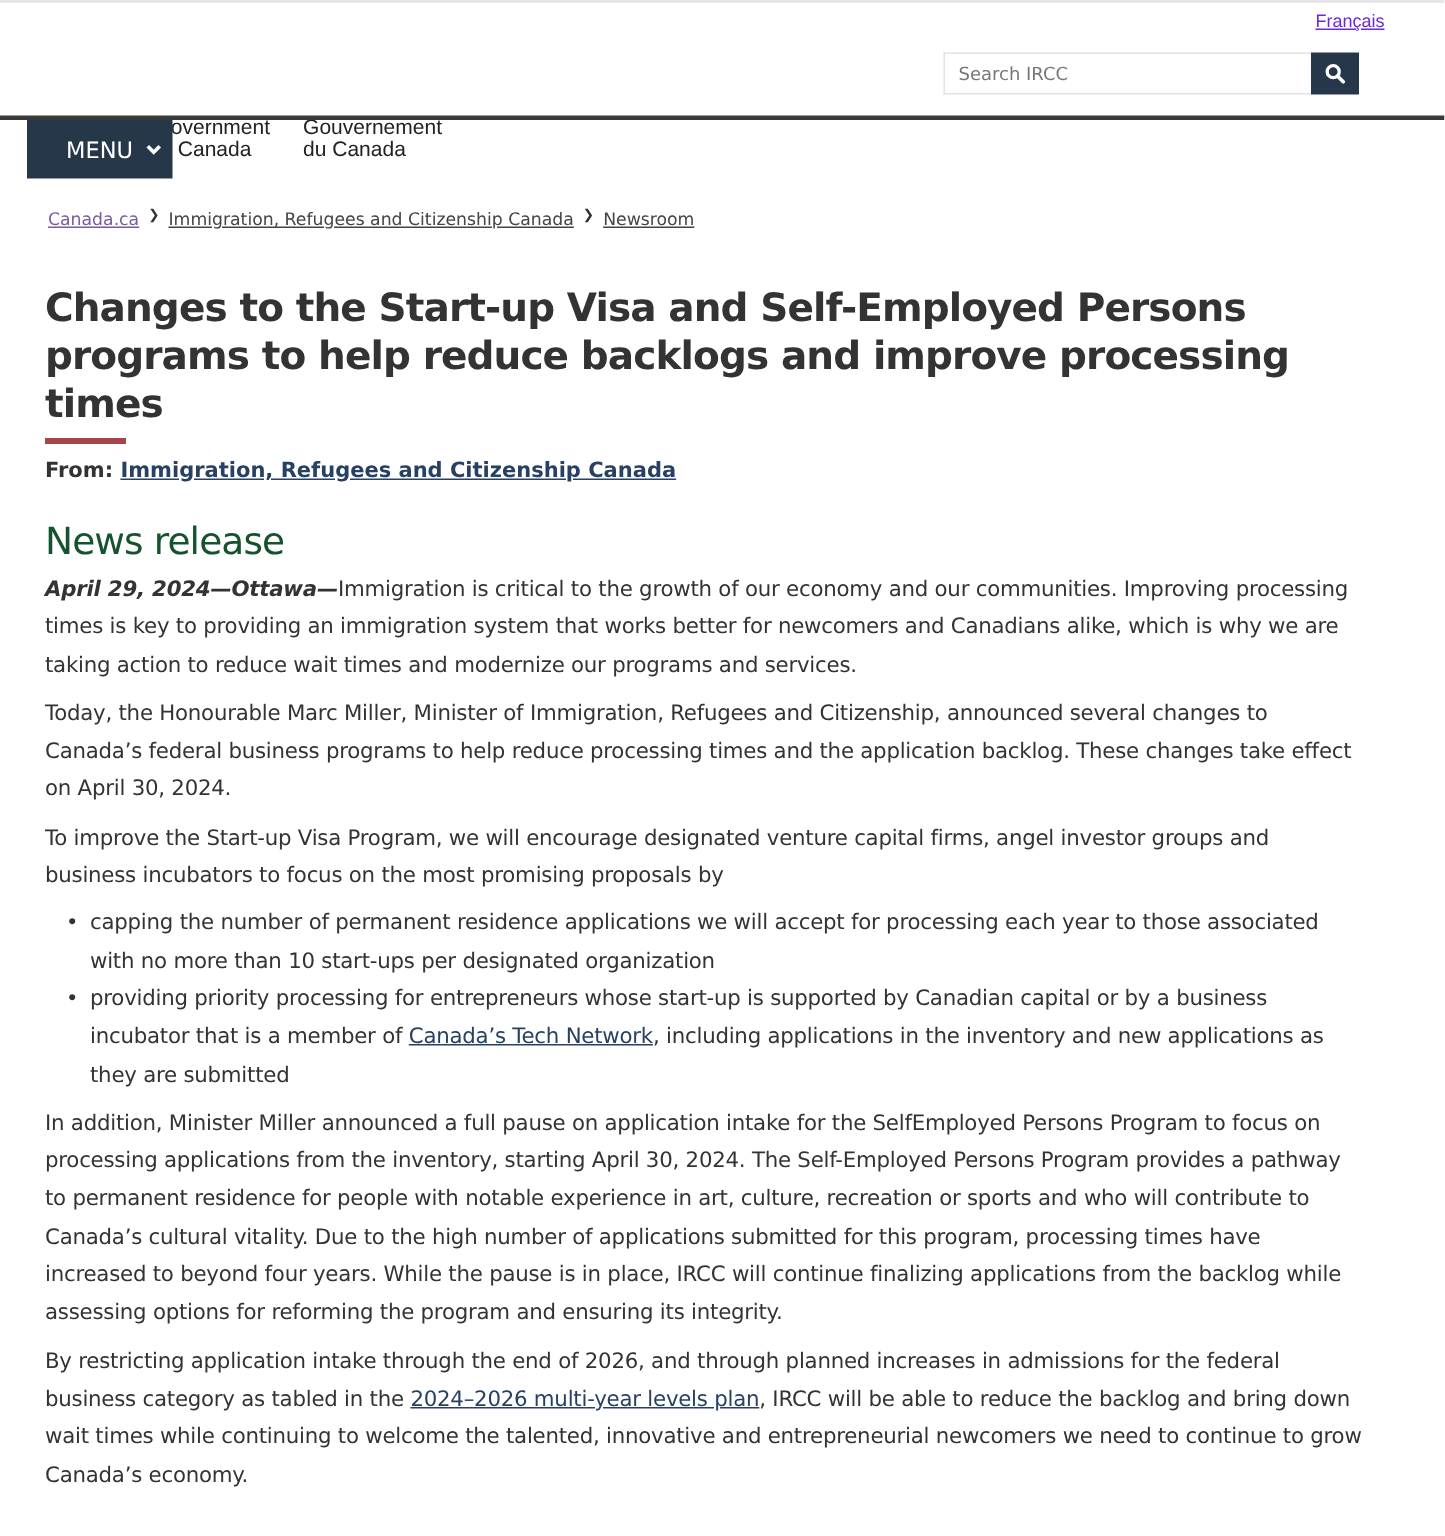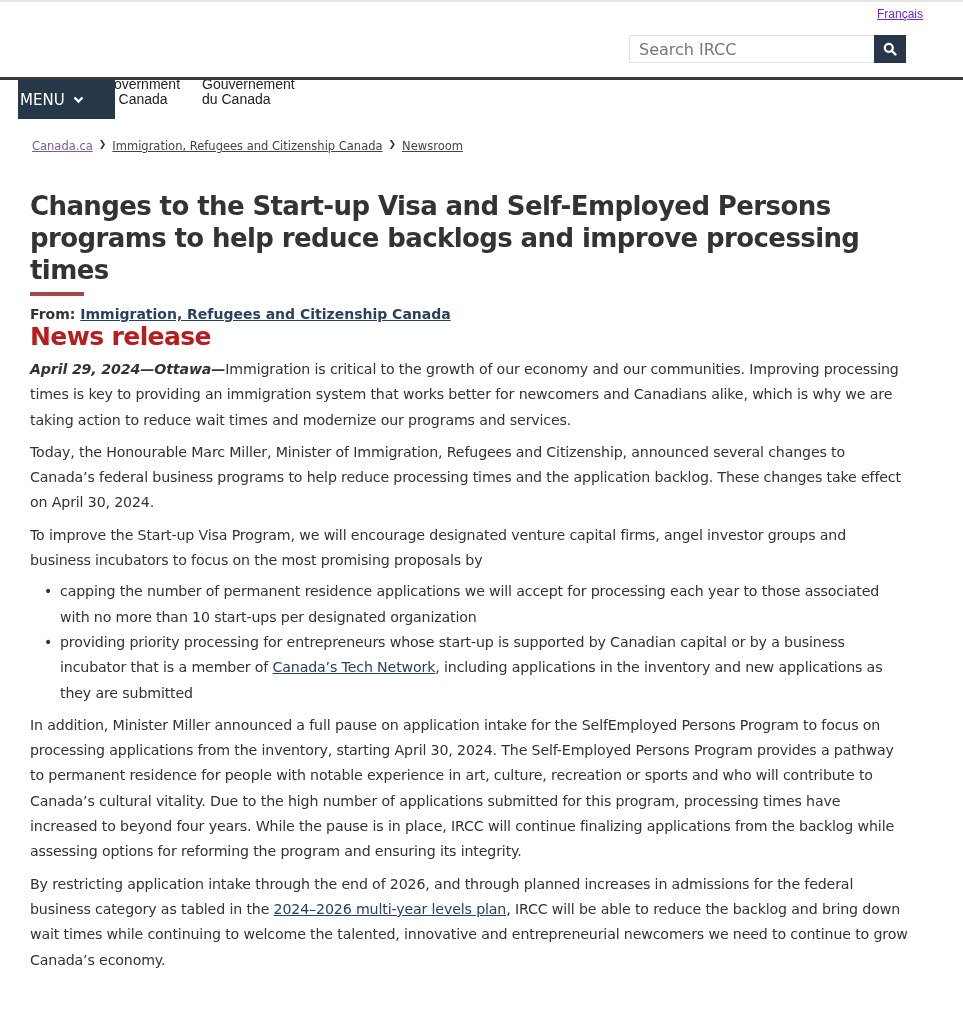--- a/index.html
+++ b/index.html
@@ -11,40 +11,40 @@
   .lang-link { position: absolute; top: 7px; right: 40px; font-size: 12px; color: #6d28d9; text-decoration: underline; text-align: center; }
 
   .logo { position: absolute; top: 29px; left: 29px; display: flex; align-items: center; margin-top: 48px; }
   .flag { display: flex; width: 54px; height: 25px; }
   .flag .bar { width: 13px; height: 25px; background: #e4302d; }
   .flag .mid { width: 28px; height: 25px; background: #fff; display: flex; align-items: center; justify-content: center; }
   .sig { margin-left: 20px; display: flex; gap: 22px; font-size: 14px; line-height: 15px; color: #222; }
   .sig div span { display: block; }
 
   .search { position: absolute; top: 35px; left: 629px; display: flex; }
-  .search input { width: 245px; height: 28px; border: 1px solid #e3e3e3; border-right: none; padding: 0 9px; font-size: 16px; color: #666; font-family: "DejaVu Sans", sans-serif; background: #fff; }
+  .search input { width: 245px; height: 28px; border: 1px solid #e3e3e3; border-right: none; padding: 0 9px; font-size: 12px; color: #666; font-family: "DejaVu Sans", sans-serif; background: #fff; }
   .search input::placeholder { color: #777; }
   .search button { width: 32px; height: 28px; background: #26374a; border: none; display: flex; align-items: center; justify-content: center; }
 
   .header-rule { position: absolute; top: 77px; left: 0; width: 963px; height: 3px; background: #3a3a3a; }
 
-  .menu-btn { position: absolute; top: 80px; left: 18px; width: 97px; height: 39px; background: #26374a; color: #fff; font-size: 15px; font-family: "DejaVu Sans", sans-serif; display: flex; align-items: center; padding-left: 2px; gap: 8px; border: none; }
+  .menu-btn { position: absolute; top: 80px; left: 18px; width: 97px; height: 39px; background: #26374a; color: #fff; font-size: 15px; font-family: "DejaVu Sans", sans-serif; display: flex; align-items: center; padding-left: 26px; gap: 8px; border: none; }
 
   .breadcrumb { position: absolute; top: 139px; left: 32px; font-size: 11.5px; font-family: "DejaVu Sans", sans-serif; display: flex; gap: 6px; }
   .breadcrumb a { color: #444; text-decoration: underline; }
   .breadcrumb a.visited { color: #7a5c9e; }
   .breadcrumb .sep { font-size: 9px; color: #333; font-weight: bold; }
 
   .content { position: absolute; left: 30px; top: 190px; width: 880px; }
   h1 { font-family: "DejaVu Sans", sans-serif; font-size: 26px; line-height: 32px; font-weight: bold; color: #333; letter-spacing: -0.6px; }
   .title-rule { width: 54px; height: 4px; background: #a6454a; margin-top: 6px; }
   .from { margin-top: 10px; font-family: "DejaVu Sans", sans-serif; font-size: 14px; font-weight: bold; color: #333; }
   .from a { color: #284162; text-decoration: underline; }
 
-  h2 { font-family: "DejaVu Sans", sans-serif; font-size: 25px; font-weight: bold; color: #b91c1c; letter-spacing: -0.6px; line-height: 30px; }
+  h2 { margin-top: 24px; font-family: "DejaVu Sans", sans-serif; font-size: 25px; font-weight: normal; color: #14532d; letter-spacing: -0.6px; line-height: 30px; }
 
   p, li { font-family: "DejaVu Sans", sans-serif; font-size: 14.2px; line-height: 25.3px; color: #333; letter-spacing: -0.15px; }
   p { margin-top: 7px; }
   p.first { margin-top: 5px; }
   ul { margin-top: 6px; padding-left: 30px; list-style: none; }
   li { position: relative; }
   li::before { content: "\2022"; position: absolute; left: -16px; top: 0; font-size: 14px; }
   a.inline { color: #284162; text-decoration: underline; }
   b { font-weight: bold; font-style: italic; }
 </style>

